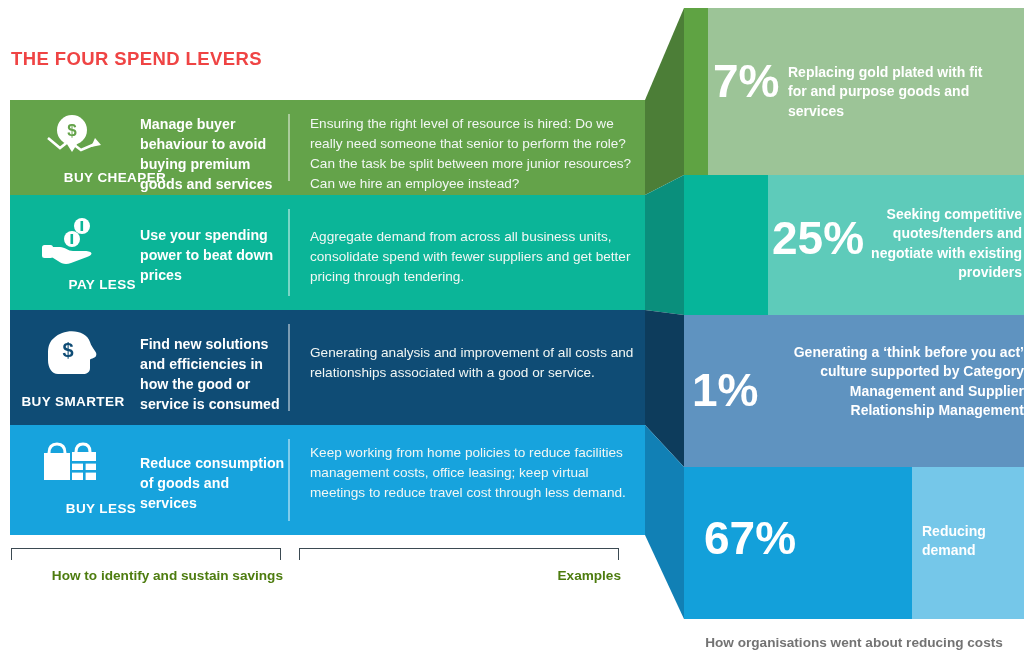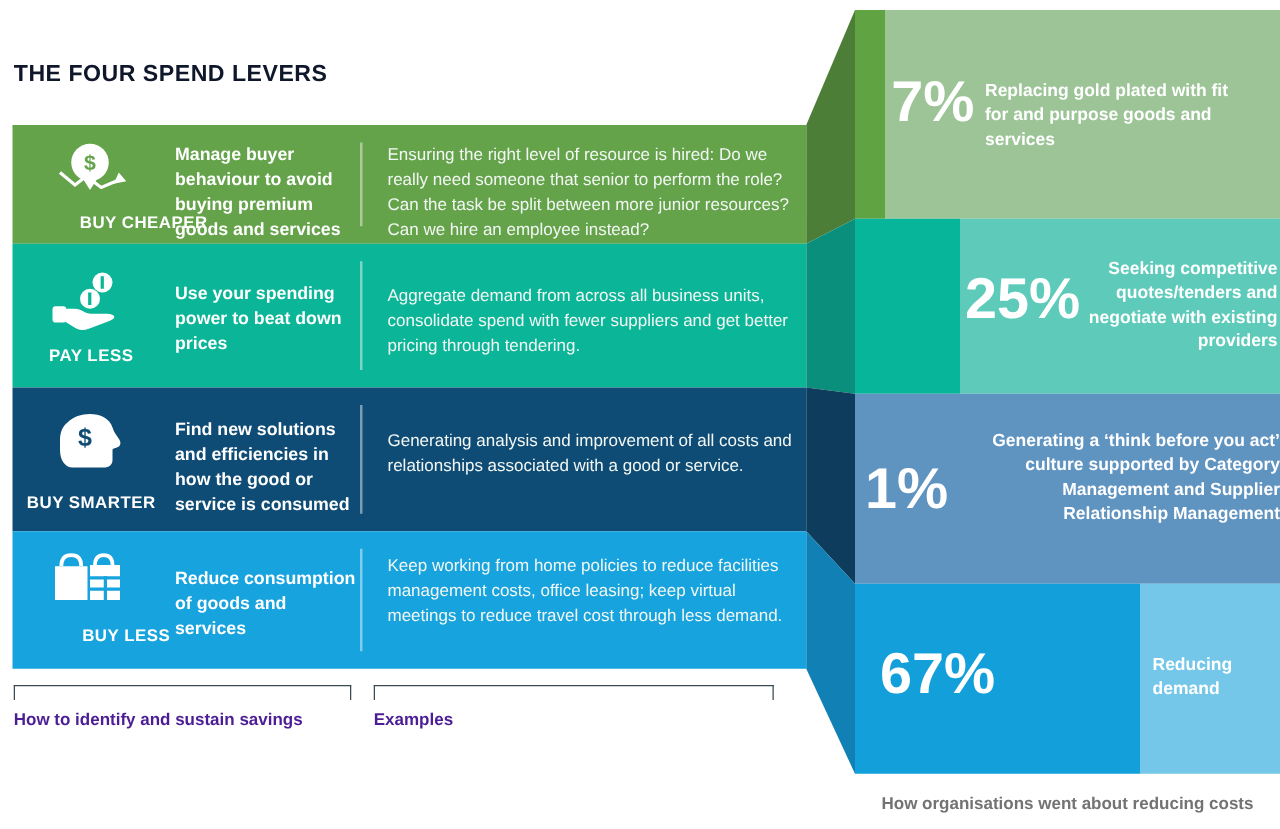--- a/index.html
+++ b/index.html
@@ -9,21 +9,21 @@
     font-family:"Liberation Sans", sans-serif;
     position:relative;
     overflow:hidden;
   }
   .stage{position:absolute;left:0;top:0;width:1024px;height:663px;}
 
   
   .title{
     position:absolute;left:11px;top:48px;
     font-size:18.5px;font-weight:bold;letter-spacing:0.4px;
-    color:#0f172a;
+    color:#ef4444;
   }
 
   
   .lever{
     position:absolute;left:10px;width:635px;
     color:#ffffff;
   }
   .lever .icon-col{
     position:absolute;left:0;top:0;width:126px;height:100%;
   }
@@ -58,22 +58,22 @@
   
   .bracket{
     position:absolute;height:11px;
     border-left:1.6px solid #3b4a52;
     border-right:1.6px solid #3b4a52;
     border-top:1.6px solid #3b4a52;
   }
   #brk0{left:11px;top:548px;width:268px;}
   #brk1{left:299px;top:548px;width:318px;}
   .brk-label{
-    position:absolute;font-size:13.6px;font-weight:bold;color:#4c1d95;
-    text-align:left;
+    position:absolute;font-size:13.6px;font-weight:bold;color:#4d7c0f;
+    text-align:right;
   }
   #brklab0{left:11px;top:568px;width:272px;}
   #brklab1{left:299px;top:568px;width:322px;}
 
   
   .panel{position:absolute;}
   .panel .fill{position:absolute;left:0;top:0;height:100%;}
   .panel .rest{position:absolute;top:0;right:0;height:100%;}
   .panel .pct{
     position:absolute;color:#ffffff;font-weight:bold;
@@ -158,21 +158,21 @@
         <svg width="62" height="50" viewBox="0 0 62 50">
           <ellipse cx="40" cy="9" rx="8" ry="8" fill="#ffffff"></ellipse>
           <rect x="38.5" y="4" width="2.6" height="10" fill="#0bb598"></rect>
           <ellipse cx="30" cy="22" rx="8" ry="8" fill="#ffffff"></ellipse>
           <rect x="28.5" y="17" width="2.6" height="10" fill="#0bb598"></rect>
           <path d="M8 30 h10 c5 0 8 4 13 4 h12 c6 0 10 3 2 6 l-16 6 c-5 2 -9 1 -13 -2 l-8 -5 z" fill="#ffffff"></path>
           <rect x="0" y="28" width="11" height="13" rx="2.5" fill="#ffffff"></rect>
         </svg>
       </span>
     </div>
-    <div class="lev-name" style="top:82px;">PAY LESS</div>
+    <div class="lev-name" style="top:82px;text-align:right;">PAY LESS</div>
     <div class="how" style="top:30px;">Use your spending power to beat down prices</div>
     <div class="vdiv"></div>
     <div class="ex" style="top:32px;">Aggregate demand from across all business units, consolidate spend with fewer suppliers and get better pricing through tendering.</div>
   </div>
 
   <div class="lever" id="row2">
     <div class="icon-col">
       <span class="ico" style="top:20px;">
         <svg width="54" height="50" viewBox="0 0 54 50">
           <path d="M8 8 C18 -2 40 -1 44 12 C46 19 52 22 50 26 C48.5 29 44 28 44 30 L44 38 C44 42 41 44 37 44 L12 44 C6 44 2 38 2 30 L2 22 C2 16 4 11 8 8 Z" fill="#ffffff"></path>

